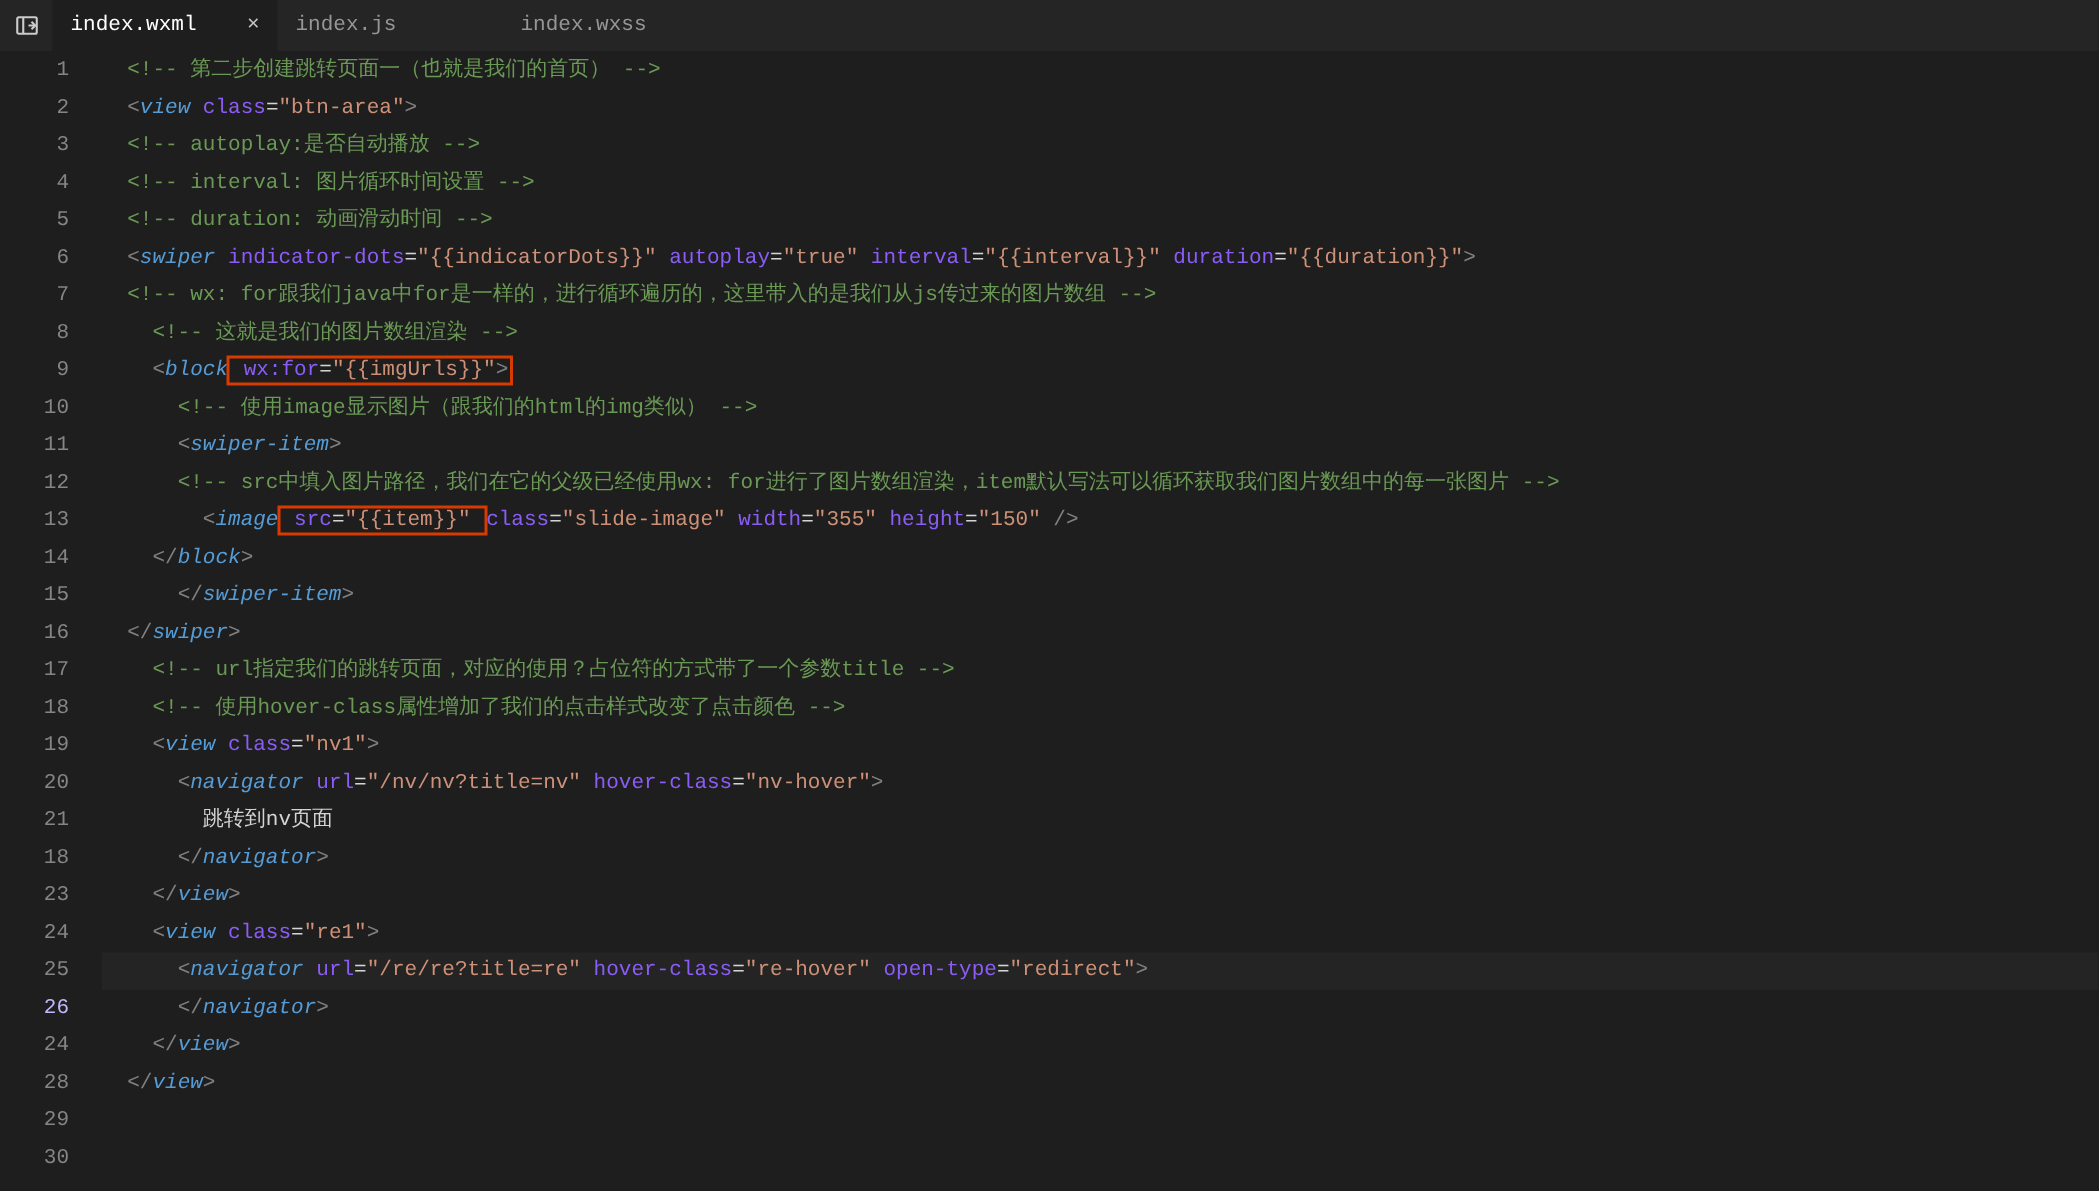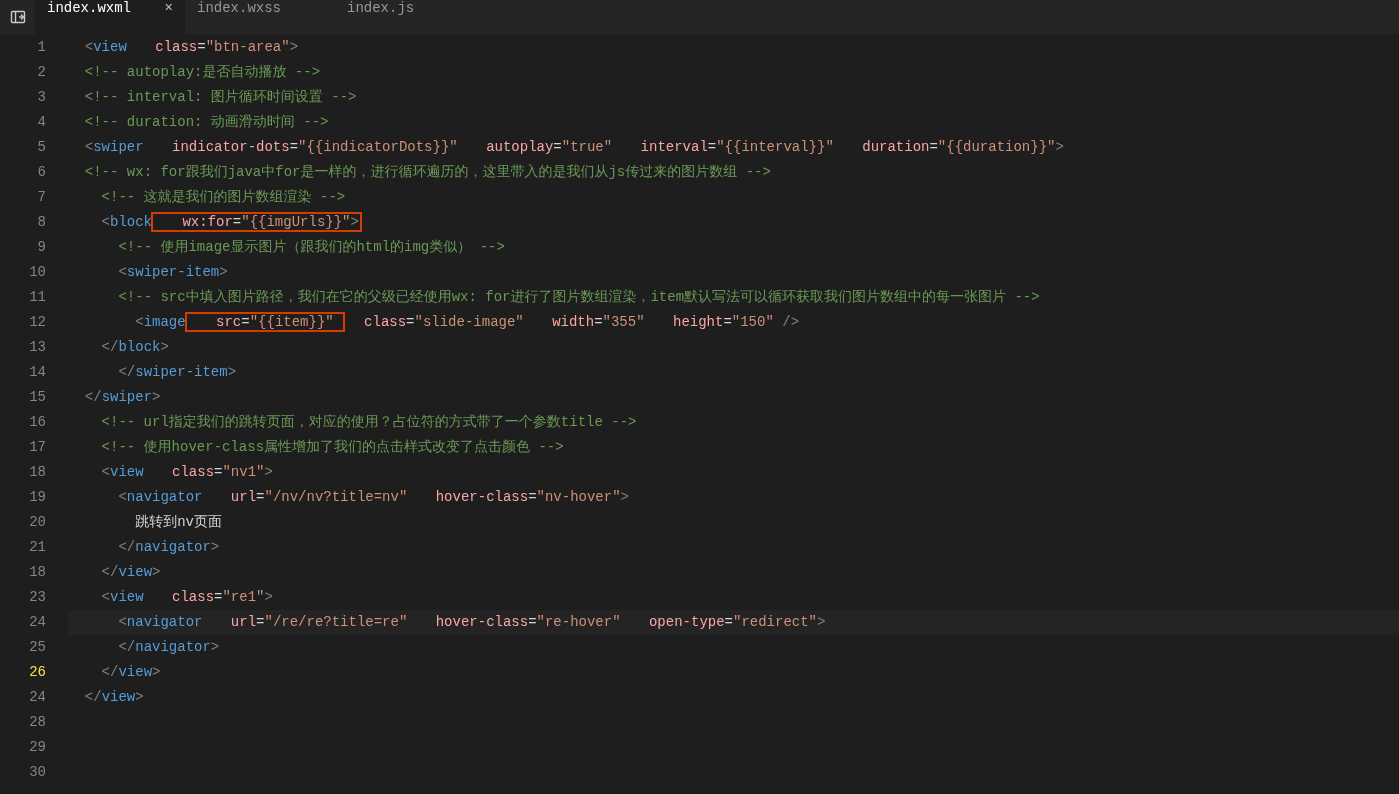--- a/index.html
+++ b/index.html
@@ -23,20 +23,21 @@
   width: 35px;
   height: 35px;
   display: flex;
   align-items: center;
   justify-content: center;
   cursor: pointer;
 }
 .panel-icon svg { stroke: #ccc; }
 .tab {
   display: flex;
+  align-items: center;
   padding: 0 12px;
   height: 35px;
   color: #969696;
   cursor: pointer;
   position: relative;
   min-width: 150px;
 }
 .tab.active {
   background: #1e1e1e;
   color: #ffffff;
@@ -69,46 +70,46 @@
 .line { white-space: pre; height: 25px; }
 .line.current { background: rgba(40,40,40,0.6); }
 .hl-box {
   border: 2px solid #d83b01;
   padding: 0 1px;
   margin: -2px -1px;
 }
 
 .c-comment { color: #6a9955; }
 .c-bracket { color: #808080; }
-.c-tag { color: #569cd6; }
-.c-attr { color: #fca5a5; margin-left: 20px; }
+.c-tag { color: #569cd6; font-style: italic; }
+.c-attr { color: #8b5cf6; }
 .c-str { color: #ce9178; }
 .c-text { color: #d4d4d4; }
 </style>
 </head>
 <body>
 
 <div class="tabs-bar">
   <div class="panel-icon">
     <svg width="16" height="16" viewBox="0 0 16 16" fill="none" stroke-width="1.4">
       <rect x="1.5" y="2.5" width="13" height="11" rx="1"></rect>
       <line x1="5.5" y1="2.5" x2="5.5" y2="13.5"></line>
       <line x1="9" y1="8" x2="13" y2="8"></line>
       <polyline points="11,5.5 13.5,8 11,10.5"></polyline>
     </svg>
   </div>
   <div class="tab active">
     <span>index.wxml</span>
     <span class="close">×</span>
   </div>
   <div class="tab">
-    <span>index.wxss</span>
+    <span>index.js</span>
   </div>
   <div class="tab">
-    <span>index.js</span>
+    <span>index.wxss</span>
   </div>
 </div>
 
 <div class="editor">
   <div class="gutter" id="gutter">
       <div>1</div>
       <div>2</div>
       <div>3</div>
       <div>4</div>
       <div>5</div>
@@ -125,28 +126,29 @@
       <div>16</div>
       <div>17</div>
       <div>18</div>
       <div>19</div>
       <div>20</div>
       <div>21</div>
       <div>18</div>
       <div>23</div>
       <div>24</div>
       <div>25</div>
-      <div style="color: #fde047;">26</div>
+      <div style="color: #c4b5fd;">26</div>
       <div>24</div>
       <div>28</div>
       <div>29</div>
       <div>30</div>
     </div>
   <div class="code">
 
+    <div class="line"><span>  </span><span class="c-comment">&lt;!--</span><span class="c-comment"> 第二步创建跳转页面一（也就是我们的首页） </span><span class="c-comment">--&gt;</span></div>
 
     <div class="line"><span>  </span><span class="c-bracket">&lt;</span><span class="c-tag">view</span><span> </span><span class="c-attr">class</span><span class="c-text">=</span><span class="c-str">"btn-area"</span><span class="c-bracket">&gt;</span></div>
 
     <div class="line"><span>  </span><span class="c-comment">&lt;!--</span><span class="c-comment"> autoplay:是否自动播放 </span><span class="c-comment">--&gt;</span></div>
     <div class="line"><span>  </span><span class="c-comment">&lt;!--</span><span class="c-comment"> interval: 图片循环时间设置 </span><span class="c-comment">--&gt;</span></div>
     <div class="line"><span>  </span><span class="c-comment">&lt;!--</span><span class="c-comment"> duration: 动画滑动时间 </span><span class="c-comment">--&gt;</span></div>
 
     <div class="line"><span>  </span><span class="c-bracket">&lt;</span><span class="c-tag">swiper</span><span> </span><span class="c-attr">indicator-dots</span><span class="c-text">=</span><span class="c-str">"{{indicatorDots}}"</span><span> </span><span class="c-attr">autoplay</span><span class="c-text">=</span><span class="c-str">"true"</span><span> </span><span class="c-attr">interval</span><span class="c-text">=</span><span class="c-str">"{{interval}}"</span><span> </span><span class="c-attr">duration</span><span class="c-text">=</span><span class="c-str">"{{duration}}"</span><span class="c-bracket">&gt;</span></div>
 
     <div class="line"><span>  </span><span class="c-comment">&lt;!--</span><span class="c-comment"> wx: for跟我们java中for是一样的，进行循环遍历的，这里带入的是我们从js传过来的图片数组 </span><span class="c-comment">--&gt;</span></div>

